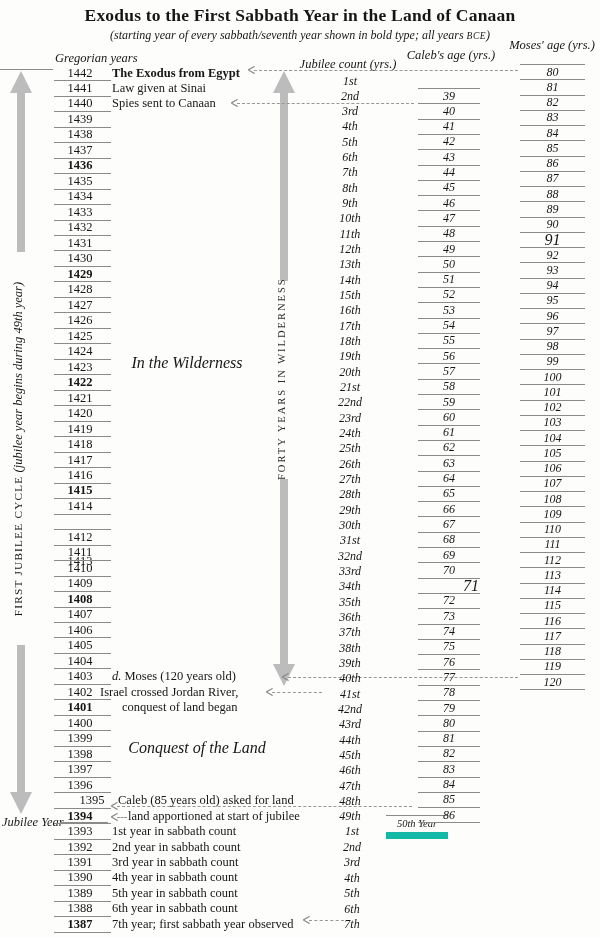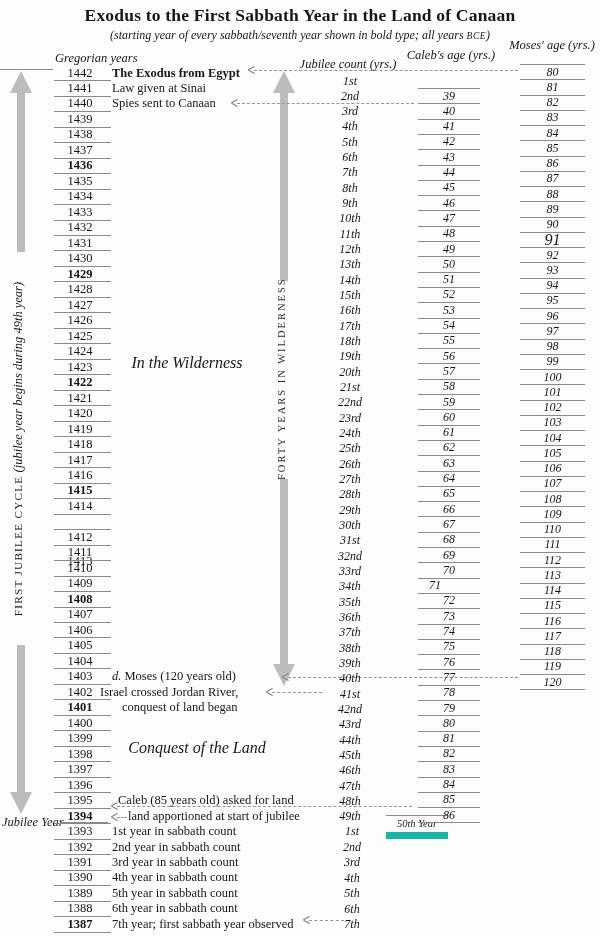--- a/index.html
+++ b/index.html
@@ -166,21 +166,21 @@
       <div class="t ctr" style="left: 50px; width: 60px; top: 715.66px;">1400</div>
       <div class="line" style="left: 54px; width: 57px; top: 730.36px;"></div>
       <div class="t ctr" style="left: 50px; width: 60px; top: 731.14px;">1399</div>
       <div class="line" style="left: 54px; width: 57px; top: 745.84px;"></div>
       <div class="t ctr" style="left: 50px; width: 60px; top: 746.62px;">1398</div>
       <div class="line" style="left: 54px; width: 57px; top: 761.32px;"></div>
       <div class="t ctr" style="left: 50px; width: 60px; top: 762.1px;">1397</div>
       <div class="line" style="left: 54px; width: 57px; top: 776.8px;"></div>
       <div class="t ctr" style="left: 50px; width: 60px; top: 777.58px;">1396</div>
       <div class="line" style="left: 54px; width: 57px; top: 792.28px;"></div>
-      <div class="t ctr" style="left: 50px; width: 60px; top: 793.06px; font-family: Liberation Serif, serif;">1395</div>
+      <div class="t ctr" style="left: 62px; width: 60px; top: 793.06px; font-family: Liberation Serif, serif;">1395</div>
       <div class="line" style="left: 54px; width: 57px; top: 807.76px;"></div>
       <div class="t ctr b" style="left: 50px; width: 60px; top: 808.54px;">1394</div>
       <div class="line" style="left: 54px; width: 57px; top: 823.24px;"></div>
       <div class="t ctr" style="left: 50px; width: 60px; top: 824.02px;">1393</div>
       <div class="line" style="left: 54px; width: 57px; top: 838.72px;"></div>
       <div class="t ctr" style="left: 50px; width: 60px; top: 839.5px;">1392</div>
       <div class="line" style="left: 54px; width: 57px; top: 854.2px;"></div>
       <div class="t ctr" style="left: 50px; width: 60px; top: 854.98px;">1391</div>
       <div class="line" style="left: 54px; width: 57px; top: 869.68px;"></div>
       <div class="t ctr" style="left: 50px; width: 60px; top: 870.46px;">1390</div>
@@ -326,21 +326,21 @@
       <div class="t ctr it" style="left: 418px; width: 62px; top: 501.6px; font-size: 12px;">66</div>
       <div class="line" style="left: 418px; width: 62px; top: 516.4px;"></div>
       <div class="t ctr it" style="left: 418px; width: 62px; top: 516.9px; font-size: 12px;">67</div>
       <div class="line" style="left: 418px; width: 62px; top: 531.7px;"></div>
       <div class="t ctr it" style="left: 418px; width: 62px; top: 532.2px; font-size: 12px;">68</div>
       <div class="line" style="left: 418px; width: 62px; top: 547px;"></div>
       <div class="t ctr it" style="left: 418px; width: 62px; top: 547.5px; font-size: 12px;">69</div>
       <div class="line" style="left: 418px; width: 62px; top: 562.3px;"></div>
       <div class="t ctr it" style="left: 418px; width: 62px; top: 562.8px; font-size: 12px;">70</div>
       <div class="line" style="left: 418px; width: 62px; top: 577.6px;"></div>
-      <div class="t ctr it" style="left: 404px; width: 62px; top: 578.1px; font-size: 12px;">71</div>
+      <div class="t ctr it" style="left: 440px; width: 62px; top: 578.1px; font-size: 16px;">71</div>
       <div class="line" style="left: 418px; width: 62px; top: 592.9px;"></div>
       <div class="t ctr it" style="left: 418px; width: 62px; top: 593.4px; font-size: 12px;">72</div>
       <div class="line" style="left: 418px; width: 62px; top: 608.2px;"></div>
       <div class="t ctr it" style="left: 418px; width: 62px; top: 608.7px; font-size: 12px;">73</div>
       <div class="line" style="left: 418px; width: 62px; top: 623.5px;"></div>
       <div class="t ctr it" style="left: 418px; width: 62px; top: 624px; font-size: 12px;">74</div>
       <div class="line" style="left: 418px; width: 62px; top: 638.8px;"></div>
       <div class="t ctr it" style="left: 418px; width: 62px; top: 639.3px; font-size: 12px;">75</div>
       <div class="line" style="left: 418px; width: 62px; top: 654.1px;"></div>
       <div class="t ctr it" style="left: 418px; width: 62px; top: 654.6px; font-size: 12px;">76</div>

